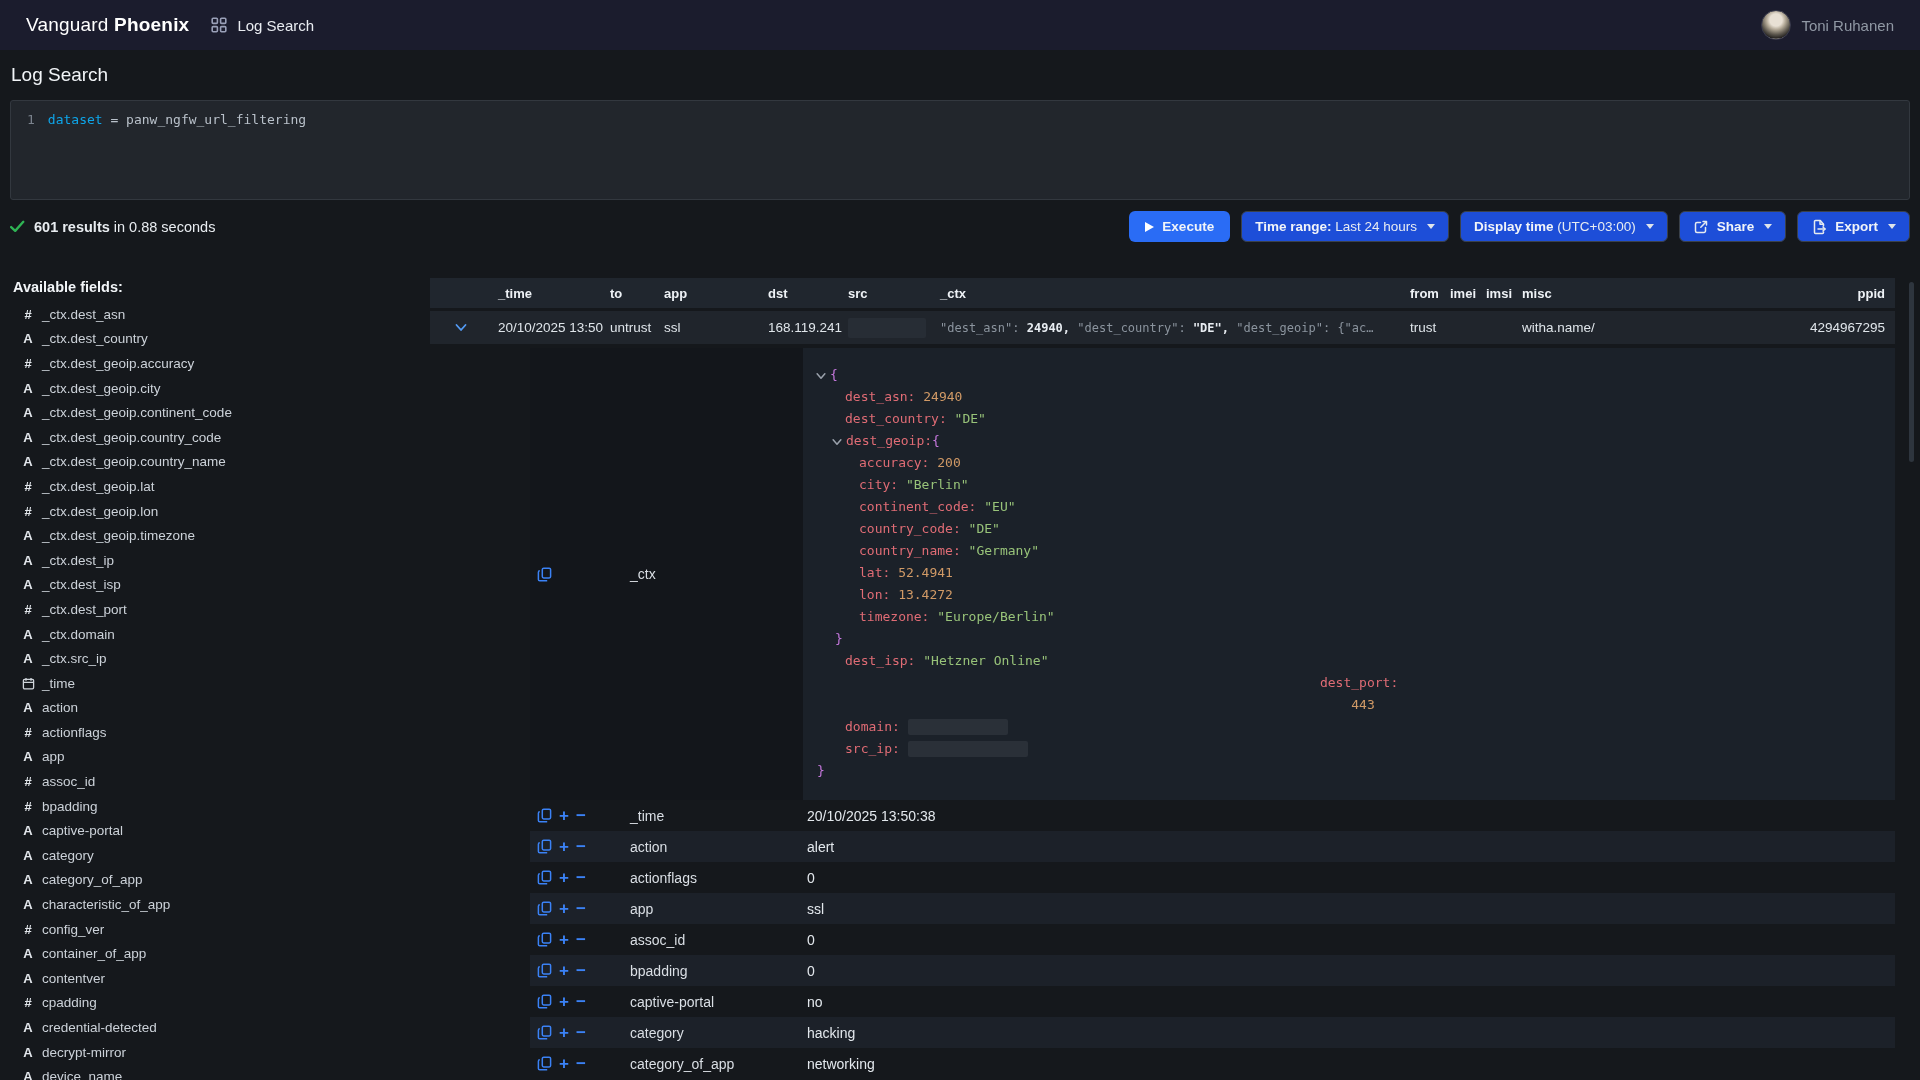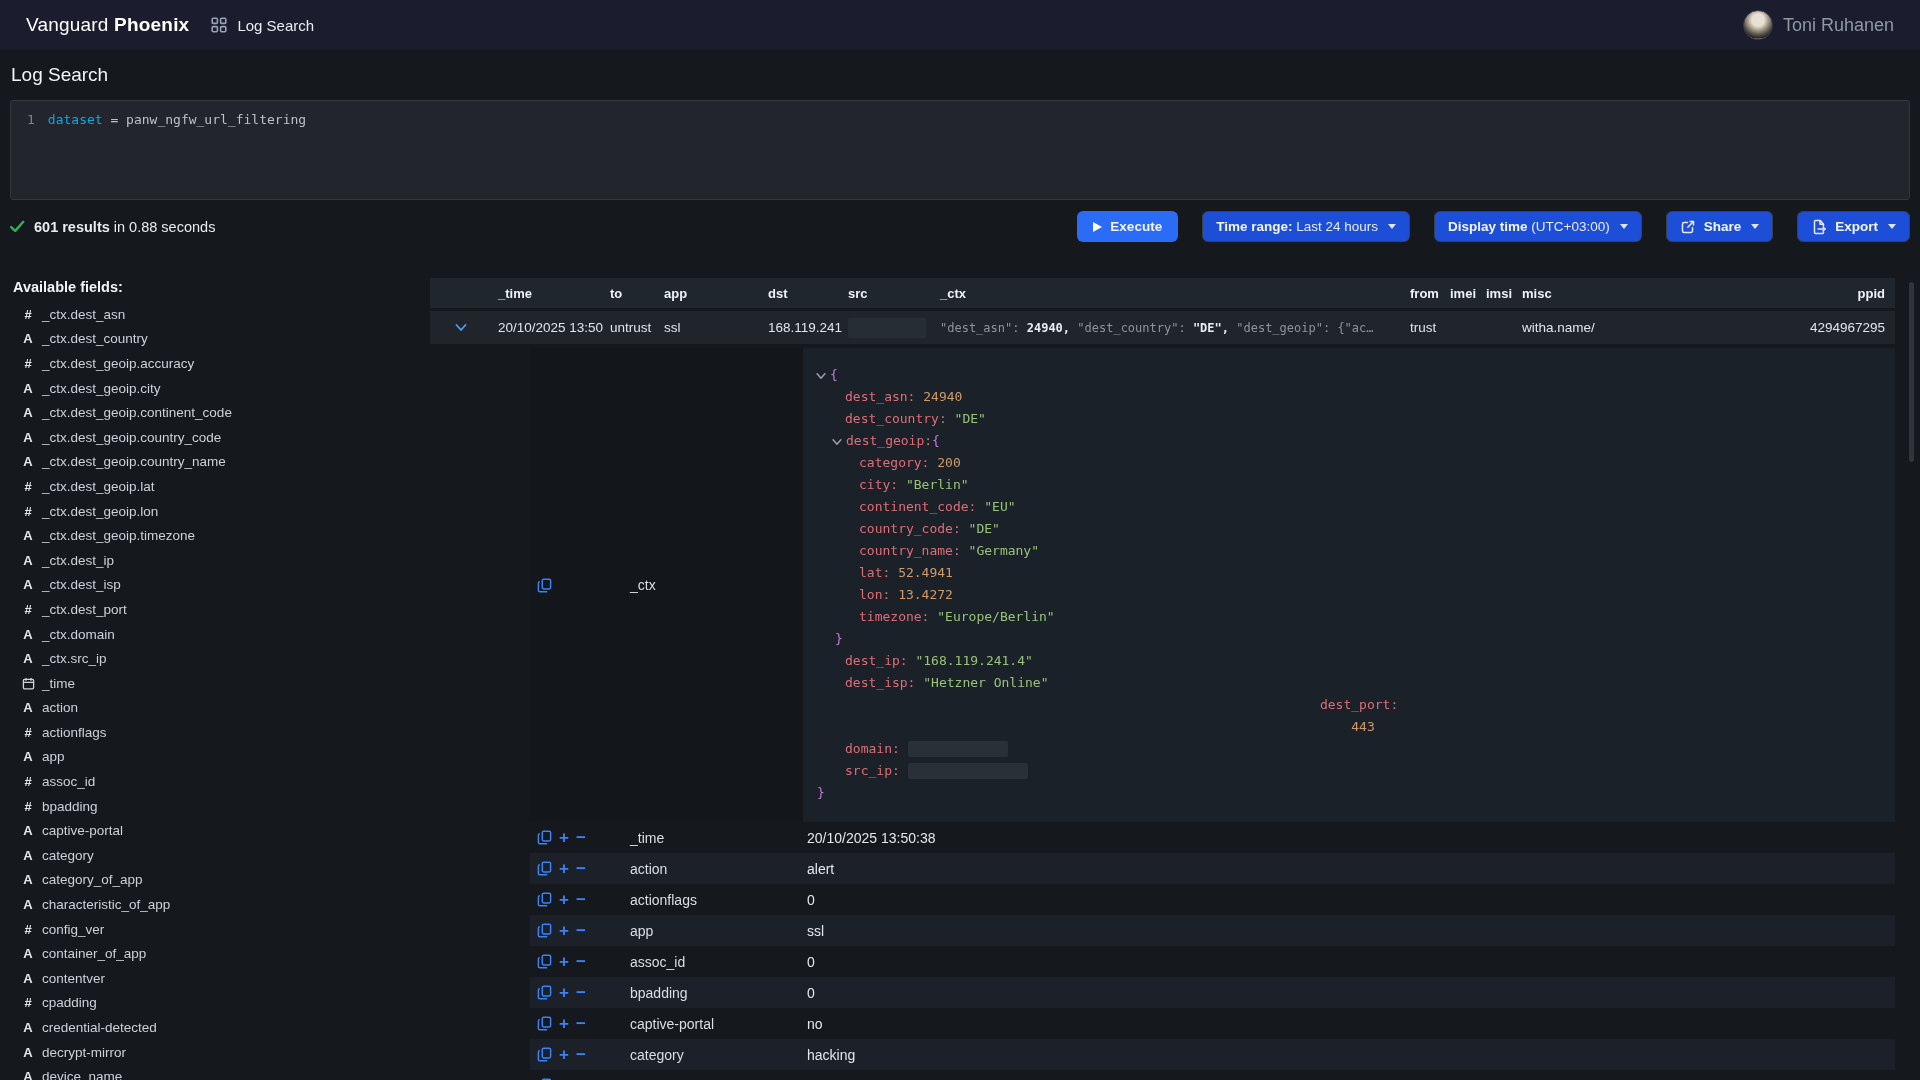--- a/index.html
+++ b/index.html
@@ -13,35 +13,35 @@
   .navbar{position:absolute;left:0;top:0;width:1920px;height:50px;background:#1b1c2d;
     display:flex;align-items:center;padding:0 26px;}
   .brand{font-size:19px;color:#fff;letter-spacing:.2px;cursor:pointer;}
   .brand .b1{font-weight:400}.brand .b2{font-weight:800}
   .nav-grid{margin-left:22px;display:flex;align-items:center;}
   .nav-section{margin-left:10px;font-size:15px;color:#e9ecf1;cursor:pointer;}
   .nav-right{margin-left:auto;display:flex;align-items:center;gap:10px;cursor:pointer;}
   .avatar{width:30px;height:30px;border-radius:50%;
     background:radial-gradient(circle at 50% 32%,#e8e0d4 0 26%,#b4aa98 40%,#5a554c 62%,#23211f 78%,#8b857a 79%);
     border:1px solid #3a3b4d;}
-  .username{font-size:18px;color:#9098a4;}
+  .username{font-size:15px;color:#9098a4;}
   
   .page-title{position:absolute;left:11px;top:64px;font-size:19px;color:#f2f5f8;}
   .editor{position:absolute;left:10px;top:100px;width:1900px;height:100px;background:#22262c;
     border:1px solid #33383f;border-radius:3px;padding:11px 16px;cursor:text;
     font-family:"DejaVu Sans Mono",monospace;font-size:13px;}
   .editor .lineno{color:#7b838d;margin-right:13px;}
   .editor .kw{color:#0ea5e9;}
   .editor .code{color:#b9c1ca;}
   
   .results-bar{position:absolute;left:10px;top:211px;width:1900px;height:31px;
     display:flex;align-items:center;justify-content:space-between;}
   .results-left{display:flex;align-items:center;gap:9px;font-size:14.5px;color:#e8ecf0;}
   .results-left .cnt{font-weight:700;}
-  .toolbar{display:flex;align-items:center;gap:24px;}
+  .toolbar{display:flex;align-items:center;gap:11px;}
   .btn{height:31px;display:flex;align-items:center;gap:8px;padding:0 13px;border-radius:6px;
     background:#1d4ed8;border:1px solid #3a414a;color:#f1f4f8;font-size:13.5px;cursor:pointer;white-space:nowrap;}
   .btn .lbl{font-weight:700;} .btn .val{font-weight:400;color:#e8ecf1;}
   .btn-execute{background:var(--execute-blue);border:none;font-weight:700;padding:0 16px;}
   .caret{width:0;height:0;border-left:4px solid transparent;border-right:4px solid transparent;
     border-top:5px solid #dfe4ea;margin-left:2px;}
   .play{width:0;height:0;border-top:5.5px solid transparent;border-bottom:5.5px solid transparent;
     border-left:9px solid #fff;}
   
   .fields{position:absolute;left:13px;top:279px;width:405px;bottom:0;overflow:hidden;}
@@ -349,30 +349,29 @@
       <div class="name-cell">_ctx</div>
       <div class="json-panel" id="json-tree">
           <div class="json-line" style="padding-left: 0px;"><span class="j-chev"><svg width="12" height="10" viewBox="0 0 14 11" fill="none" stroke="#9aa1ab" stroke-width="1.8" stroke-linecap="round" stroke-linejoin="round">
                 <polyline points="2.5,3 7,8 11.5,3"></polyline>
               </svg></span><span class="j-brace">{</span></div>
           <div class="json-line" style="padding-left: 30px;"><span class="j-key">dest_asn: </span><span class="j-num">24940</span></div>
           <div class="json-line" style="padding-left: 30px;"><span class="j-key">dest_country: </span><span class="j-str">"DE"</span></div>
           <div class="json-line" style="padding-left: 16px;"><span class="j-chev"><svg width="12" height="10" viewBox="0 0 14 11" fill="none" stroke="#9aa1ab" stroke-width="1.8" stroke-linecap="round" stroke-linejoin="round">
                 <polyline points="2.5,3 7,8 11.5,3"></polyline>
               </svg></span><span class="j-key">dest_geoip:</span><span class="j-brace">{</span></div>
-          <div class="json-line" style="padding-left: 44px;"><span class="j-key">category: </span><span class="j-num">200</span></div>
+          <div class="json-line" style="padding-left: 44px;"><span class="j-key">accuracy: </span><span class="j-num">200</span></div>
           <div class="json-line" style="padding-left: 44px;"><span class="j-key">city: </span><span class="j-str">"Berlin"</span></div>
           <div class="json-line" style="padding-left: 44px; align-items: center;"><span class="j-key">continent_code: </span><span class="j-str">"EU"</span></div>
           <div class="json-line" style="padding-left: 44px;"><span class="j-key">country_code: </span><span class="j-str">"DE"</span></div>
           <div class="json-line" style="padding-left: 44px;"><span class="j-key">country_name: </span><span class="j-str">"Germany"</span></div>
           <div class="json-line" style="padding-left: 44px;"><span class="j-key">lat: </span><span class="j-num">52.4941</span></div>
           <div class="json-line" style="padding-left: 44px;"><span class="j-key">lon: </span><span class="j-num">13.4272</span></div>
           <div class="json-line" style="padding-left: 44px;"><span class="j-key">timezone: </span><span class="j-str">"Europe/Berlin"</span></div>
           <div class="json-line" style="padding-left: 20px;"><span class="j-brace">}</span></div>
-          <div class="json-line" style="padding-left: 30px;"><span class="j-key">dest_ip: </span><span class="j-str">"168.119.241.4"</span></div>
           <div class="json-line" style="padding-left: 30px; text-align: center;"><span class="j-key">dest_isp: </span><span class="j-str">"Hetzner Online"</span></div>
           <div class="json-line" style="padding-left: 30px; flex-direction: column;"><span class="j-key">dest_port: </span><span class="j-num">443</span></div>
           <div class="json-line" style="padding-left: 30px;"><span class="j-key">domain: </span><span class="redact" style="width: 100px;"></span></div>
           <div class="json-line" style="padding-left: 30px;"><span class="j-key">src_ip: </span><span class="redact" style="width: 120px;"></span></div>
           <div class="json-line" style="padding-left: 2px;"><span class="j-brace">}</span></div>
         </div>
     </div>
     <div id="detail-rows">
         <div class="xgrid detail-row">
           <div class="icon-cell">

